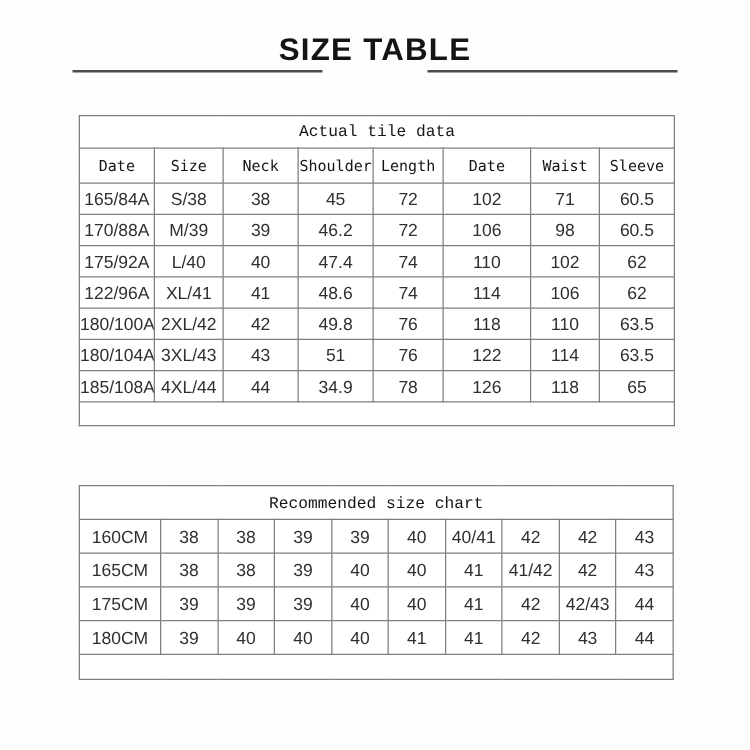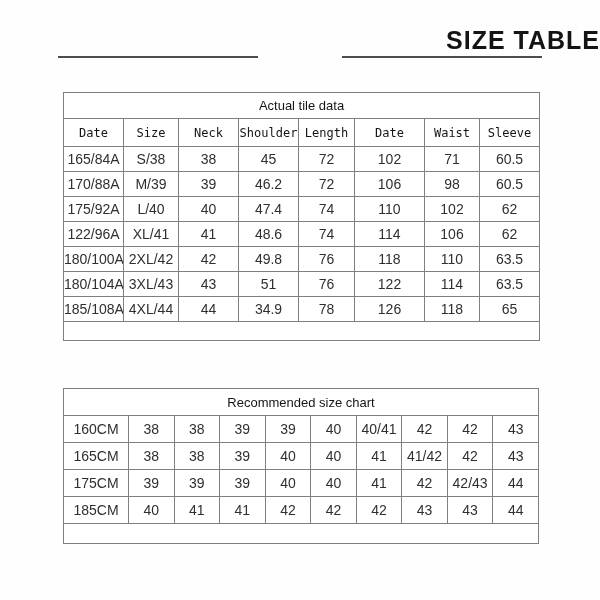--- a/index.html
+++ b/index.html
@@ -13,21 +13,21 @@
   html,body{width:600px;height:600px;}
   body{
     background:var(--bg);
     font-family:"Liberation Sans",sans-serif;
     position:relative;
     overflow:hidden;
   }
   .header{position:absolute;top:0;left:0;width:600px;height:90px;}
   .title{
     position:absolute;top:26px;left:0;width:100%;
-    text-align:right;
+    text-align:center;
     font-size:25px;font-weight:900;letter-spacing:1px;
     color:var(--heading);
     font-family:"Liberation Sans",sans-serif;
   }
   .rule{position:absolute;top:56px;height:2px;width:200px;background:var(--rule);}
   .rule-left{left:58px;}
   .rule-right{right:58px;}
 
   table.tbl{
     position:absolute;left:63px;
@@ -46,21 +46,21 @@
   .tbl1{top:92px;width:476px;}
   .tbl2{top:388px;width:476px;}
 
   .mono{
     font-family:"DejaVu Sans Mono",monospace;
     color:var(--heading);
     font-size:12px;
     letter-spacing:0px;
   }
   .caption{
-    font-family:Liberation Sans, sans-serif;
+    font-family:Liberation Mono, monospace;
     color:var(--heading);
     font-size:13px;
   }
   .sans{
     font-family:"Liberation Sans",sans-serif;
     color:var(--text);
     font-size:14px;
   }
   .kg{font-size:15px;}
 
@@ -253,28 +253,28 @@
         <td class="sans">39</td>
         <td class="sans">39</td>
         <td class="sans">40</td>
         <td class="sans">40</td>
         <td class="sans">41</td>
         <td class="sans">42</td>
         <td class="sans">42/43</td>
         <td class="sans">44</td>
       </tr>
       <tr class="data-row">
-        <th class="sans">185CM</th>
-        <td class="sans">40</td>
-        <td class="sans">41</td>
-        <td class="sans">41</td>
-        <td class="sans">42</td>
-        <td class="sans">42</td>
-        <td class="sans">42</td>
-        <td class="sans">43</td>
+        <th class="sans">180CM</th>
+        <td class="sans">39</td>
+        <td class="sans">40</td>
+        <td class="sans">40</td>
+        <td class="sans">40</td>
+        <td class="sans">41</td>
+        <td class="sans">41</td>
+        <td class="sans">42</td>
         <td class="sans">43</td>
         <td class="sans">44</td>
       </tr>
       <tr class="empty-row">
         <td colspan="10"></td>
       </tr>
     </tbody>
 </table>
 
 </body></html>

